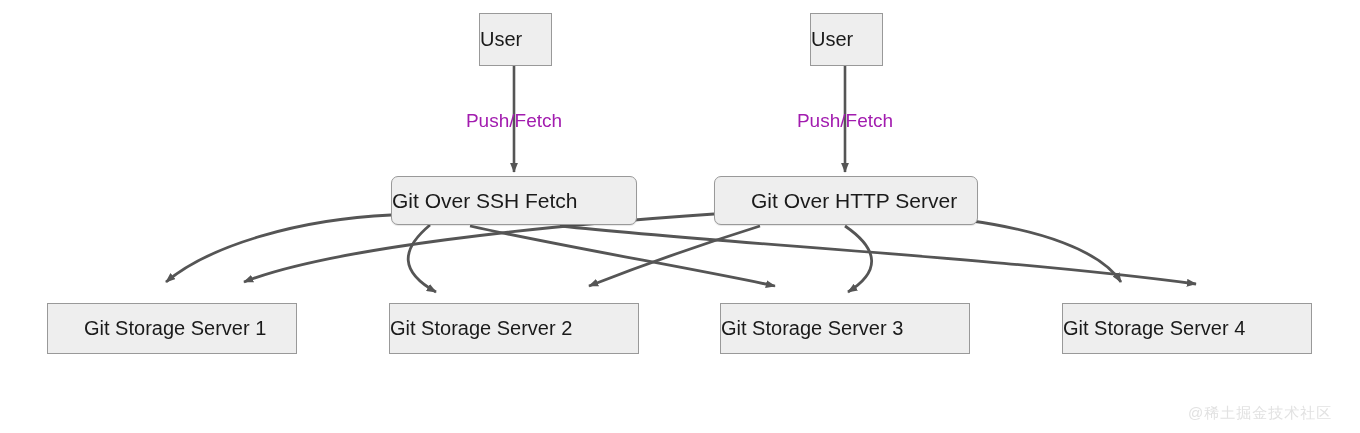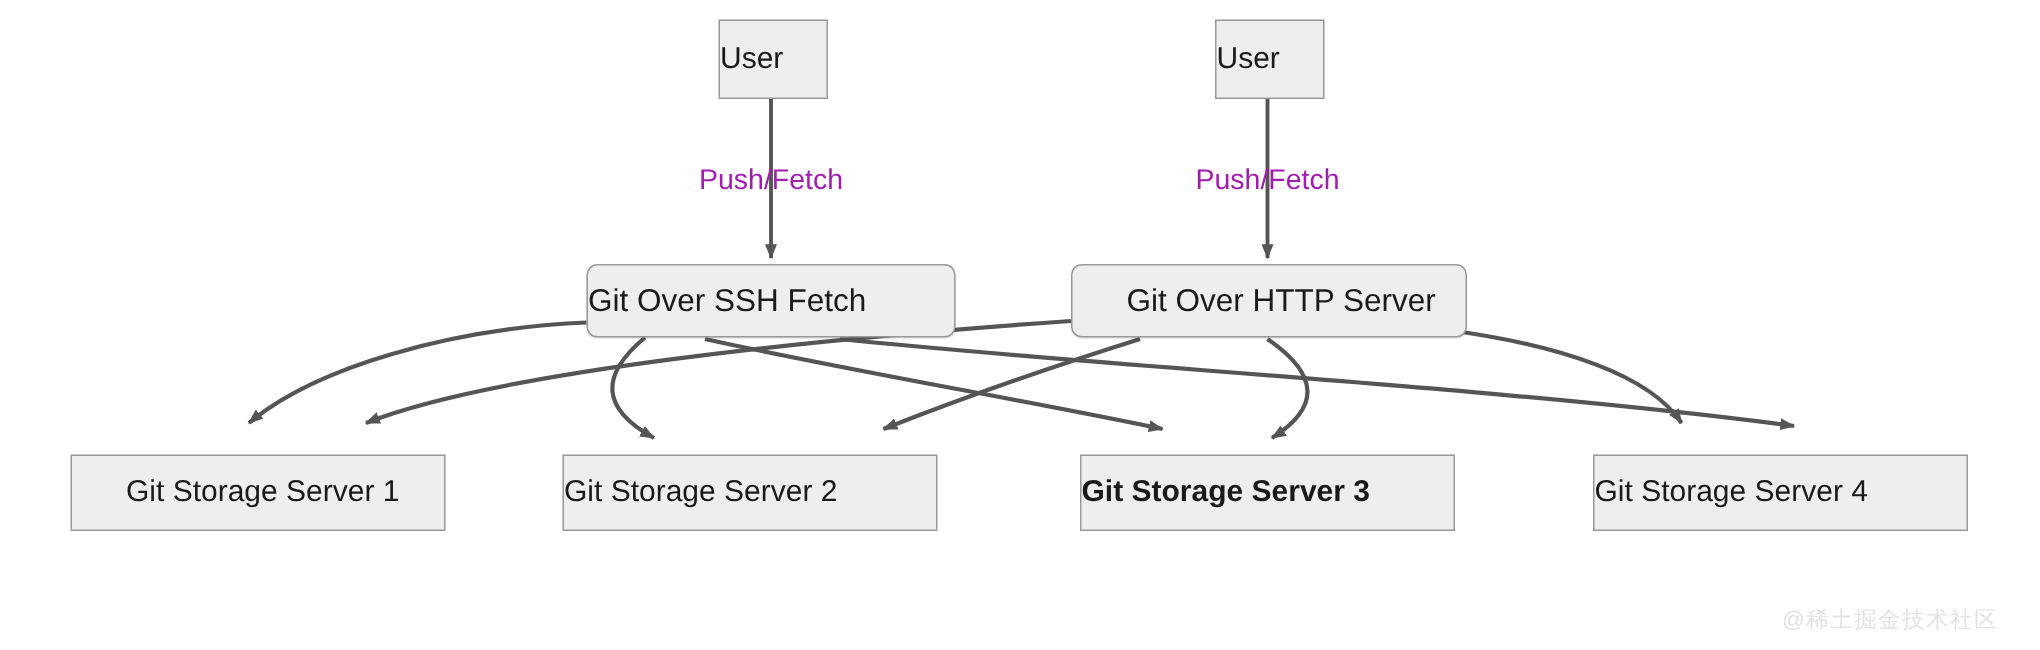--- a/index.html
+++ b/index.html
@@ -47,22 +47,22 @@
     box-shadow: 0 1px 1px rgba(0,0,0,0.10);
   }
   .node-server.s1 { left: 391px; top: 176px; width: 246px; }
   .node-server.s2 { left: 714px; top: 176px; width: 264px; padding-left: 36px; }
 
   .node-storage {
     height: 51px;
     font-size: 20px;
   }
   .node-storage.st1 { left: 47px;   top: 303px; width: 250px; padding-left: 36px; }
-  .node-storage.st2 { left: 375px;  top: 303px; width: 250px; }
-  .node-storage.st3 { left: 720px;  top: 303px; width: 250px; font-weight: bold; }
+  .node-storage.st2 { left: 389px;  top: 303px; width: 250px; }
+  .node-storage.st3 { left: 720px;  top: 303px; width: 250px; }
   .node-storage.st4 { left: 1062px; top: 303px; width: 250px; }
 
   .edge-label {
     position: absolute;
     font-size: 19px;
     color: #a21caf;
     white-space: nowrap;
     transform: translate(-50%, -50%);
   }
   .edge-label.l1 { left: 514px; top: 121px; }

